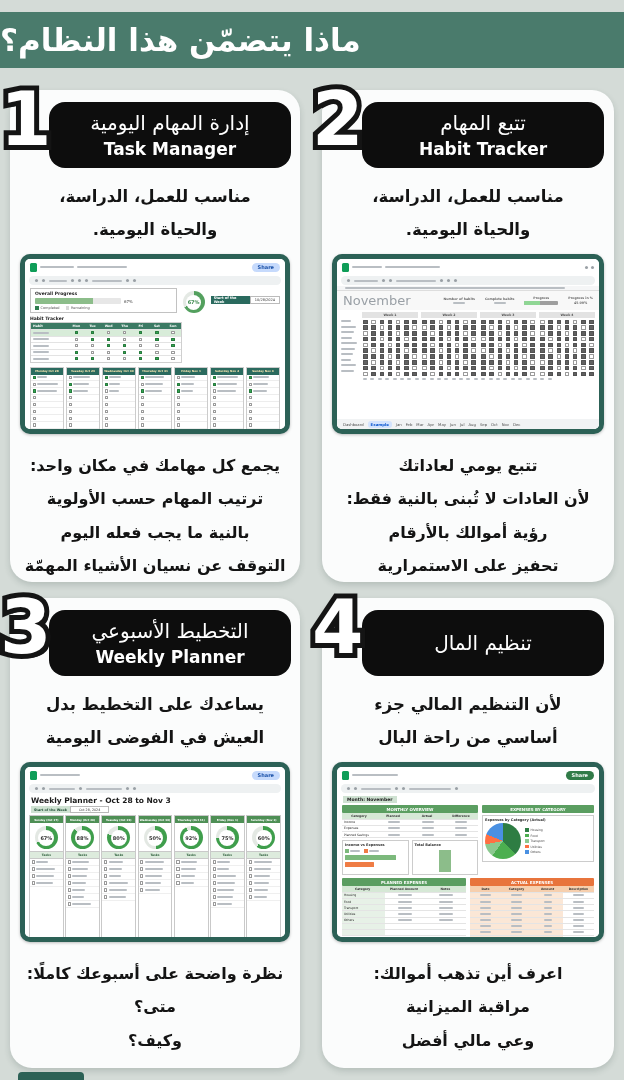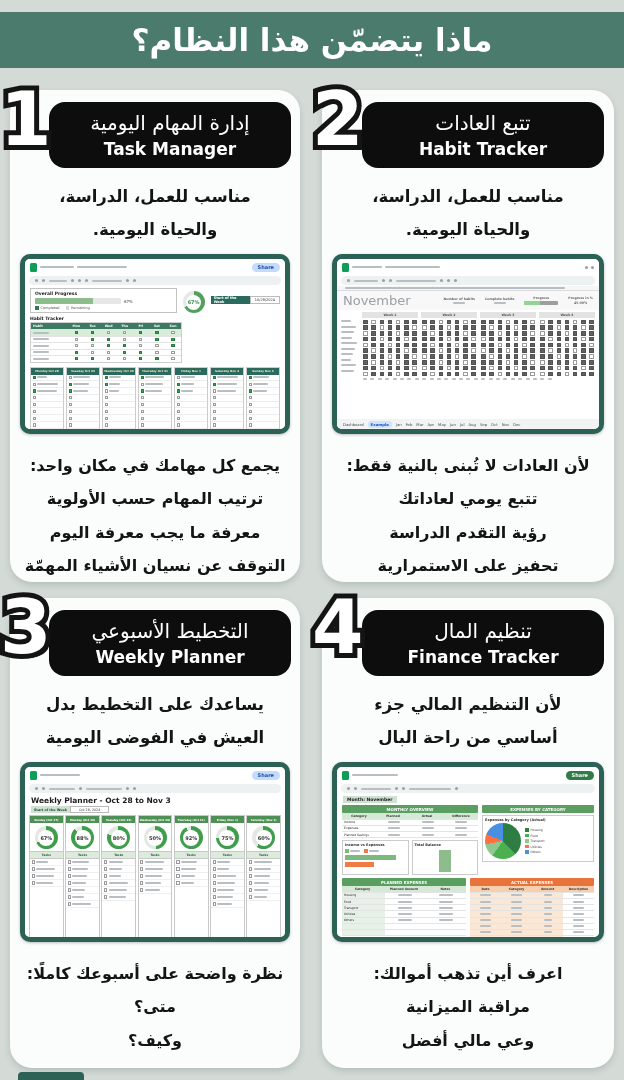--- a/index.html
+++ b/index.html
@@ -1,20 +1,20 @@
 <!DOCTYPE html>
 <html lang="ar"><head>
 <meta charset="utf-8">
 <style>
   html,body{margin:0;padding:0}
   body{width:624px;height:1080px;position:relative;background:#d4dbd7;overflow:hidden;
        font-family:"DejaVu Sans",sans-serif;}
   
   .band{position:absolute;left:0;top:12px;width:624px;height:56px;background:#4a7b6c;
-        display:flex;align-items:center;justify-content:center}
+        display:flex;align-items:center;}
   .band-title{color:#fff;font-size:31px;font-weight:bold;direction:rtl}
   
   .card{position:absolute;background:#fbfcfc;border-radius:22px;
         box-shadow:0 3px 6px rgba(40,60,55,.18);
         display:flex;flex-direction:column;align-items:center;padding:10px 10px 6px;box-sizing:border-box}
   .card1{left:10px;top:90px;width:290px;height:492px}
   .card2{left:322px;top:90px;width:292px;height:492px}
   .card3{left:10px;top:598px;width:290px;height:470px}
   .card4{left:322px;top:598px;width:292px;height:470px}
   .num{position:absolute;left:-10px;top:-8px;width:78px;height:84px;pointer-events:none}
@@ -585,32 +585,32 @@
                 <span class="cb"></span>
               </div>
             </div>
           </div>
       </div>
     </div>
   </div>
   <div class="bullets">
     <div class="bullet">يجمع كل مهامك في مكان واحد:</div>
     <div class="bullet">ترتيب المهام حسب الأولوية</div>
-    <div class="bullet">معرفة ما يجب معرفة اليوم</div>
+    <div class="bullet">بالنية ما يجب فعله اليوم</div>
     <div class="bullet">التوقف عن نسيان الأشياء المهمّة</div>
   </div>
 </section>
 
 <section class="card card2">
   <div class="num">
     <span class="num-stroke">2</span>
     <span class="num-fill">2</span>
   </div>
   <div class="badge">
-    <div class="badge-ar">تتبع العادات</div>
+    <div class="badge-ar">تتبع المهام</div>
     <div class="badge-en">Habit Tracker</div>
   </div>
   <p class="desc">مناسب للعمل، الدراسة، والحياة اليومية.</p>
   <div class="shot">
     <div class="sheet">
       <div class="tb1">
         <span class="gicon"></span>
         <span class="gbar" style="width:30px"></span>
         <span class="gbar" style="width:55px"></span>
         <span class="dot" style="margin-left:auto"></span>
@@ -1080,23 +1080,23 @@
           <span class="ht-tab">Jul</span>
           <span class="ht-tab">Aug</span>
           <span class="ht-tab">Sep</span>
           <span class="ht-tab">Oct</span>
           <span class="ht-tab">Nov</span>
           <span class="ht-tab">Dec</span>
         </div>
     </div>
   </div>
   <div class="bullets">
+    <div class="bullet">تتبع يومي لعاداتك</div>
     <div class="bullet">لأن العادات لا تُبنى بالنية فقط:</div>
-    <div class="bullet">تتبع يومي لعاداتك</div>
-    <div class="bullet">رؤية التقدم الدراسة</div>
+    <div class="bullet">رؤية أموالك بالأرقام</div>
     <div class="bullet">تحفيز على الاستمرارية</div>
   </div>
 </section>
 
 <section class="card card3">
   <div class="num">
     <span class="num-stroke">3</span>
     <span class="num-fill">3</span>
   </div>
   <div class="badge">
@@ -1341,21 +1341,20 @@
   </div>
 </section>
 
 <section class="card card4">
   <div class="num">
     <span class="num-stroke">4</span>
     <span class="num-fill">4</span>
   </div>
   <div class="badge">
     <div class="badge-ar">تنظيم المال</div>
-    <div class="badge-en">Finance Tracker</div>
   </div>
   <p class="desc">لأن التنظيم المالي جزء أساسي من راحة البال</p>
   <div class="shot">
     <div class="sheet">
       <div class="tb1">
         <span class="gicon"></span>
         <span class="gbar" style="width:46px"></span>
         <span class="share g">Share</span>
       </div>
       <div class="tb2">

